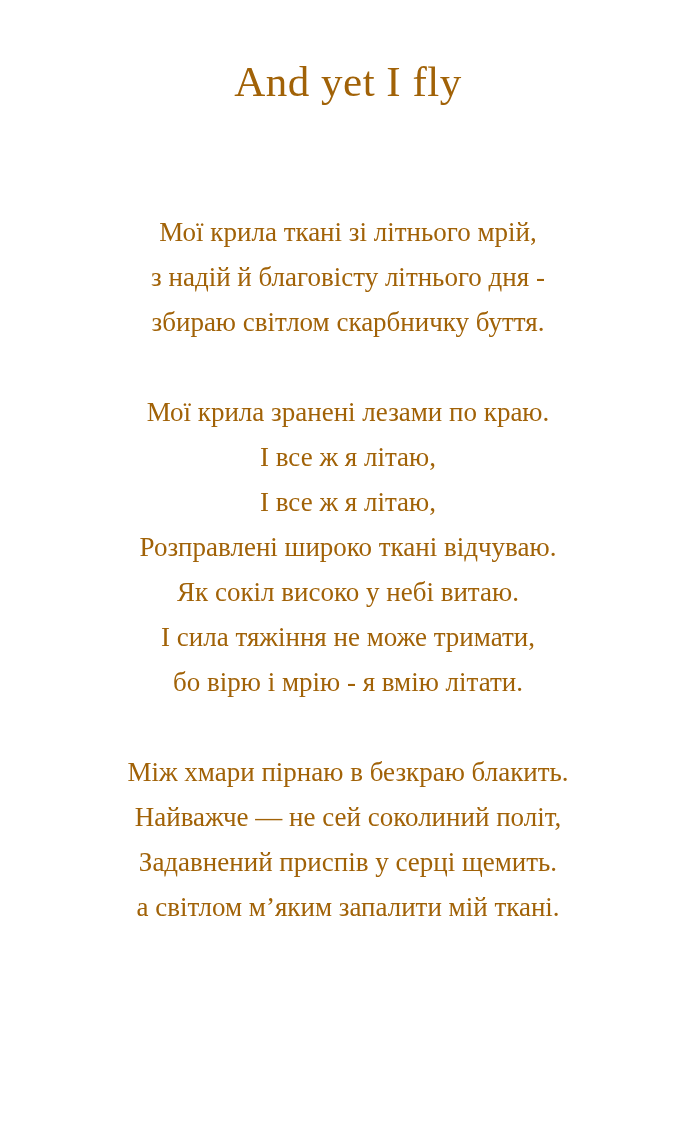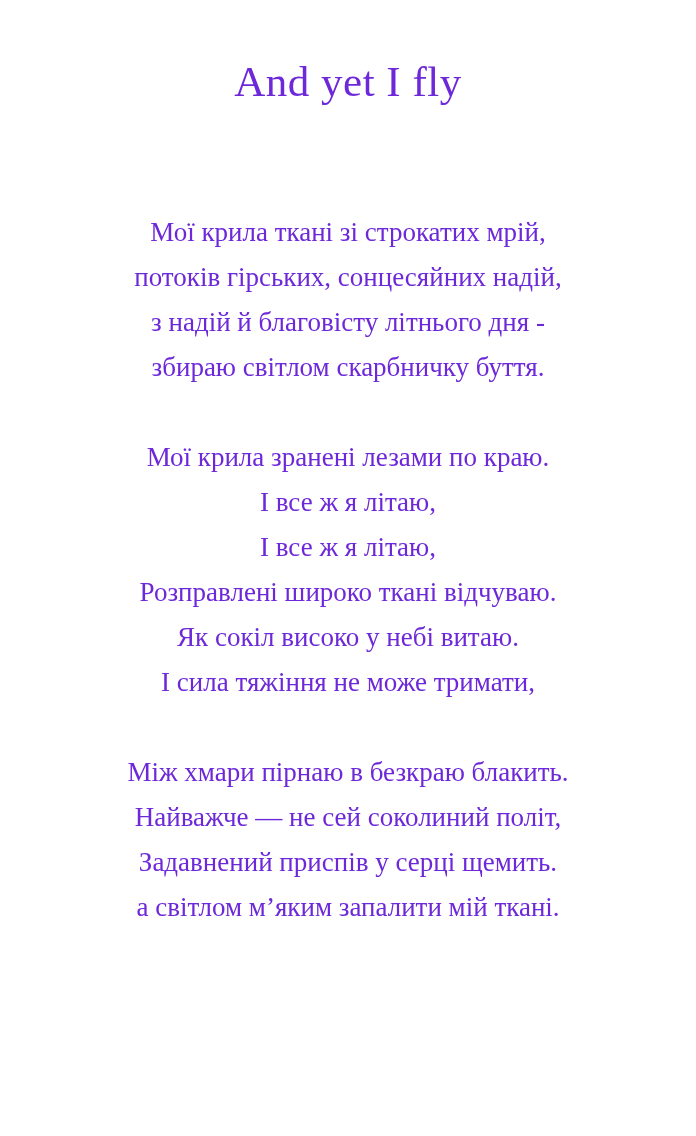--- a/index.html
+++ b/index.html
@@ -9,21 +9,21 @@
   }
   .page {
     position: relative;
     width: 603px;
     height: 1136px;
     margin: 0 auto;
     box-sizing: border-box;
     padding-top: 56px;
     overflow: hidden;
     background: #ffffff;
-    color: #6d28d9;
+    color: #a16207;
     font-family: "Liberation Serif", "DejaVu Serif", serif;
     text-align: center;
   }
   .title {
     font-weight: 400;
     font-size: 43px;
     line-height: 1.2;
     margin: 0 0 102px 0;
     letter-spacing: 0.5px;
   }
@@ -42,33 +42,33 @@
   }
 </style>
 </head>
 <body>
 
 <div class="page">
 
   <h1 class="title">And yet I fly</h1>
 
   <div class="stanza">
-    <p class="line">Мої крила ткані зі строкатих мрій,</p>
-    <p class="line">потоків гірських, сонцесяйних надій,</p>
+    <p class="line">Мої крила ткані зі літнього мрій,</p>
     <p class="line">з надій й благовісту літнього дня -</p>
     <p class="line">збираю світлом скарбничку буття.</p>
   </div>
 
   <div class="stanza">
     <p class="line">Мої крила зранені лезами по краю.</p>
     <p class="line">І все ж я літаю,</p>
     <p class="line">І все ж я літаю,</p>
     <p class="line">Розправлені широко ткані відчуваю.</p>
     <p class="line">Як сокіл високо у небі витаю.</p>
     <p class="line">І сила тяжіння не може тримати,</p>
+    <p class="line">бо вірю і мрію - я вмію літати.</p>
   </div>
 
   <div class="stanza">
     <p class="line">Між хмари пірнаю в безкраю блакить.</p>
     <p class="line">Найважче — не сей соколиний політ,</p>
     <p class="line">Задавнений приспів у серці щемить.</p>
     <p class="line">а світлом м’яким запалити мій ткані.</p>
   </div>
 
 </div>

